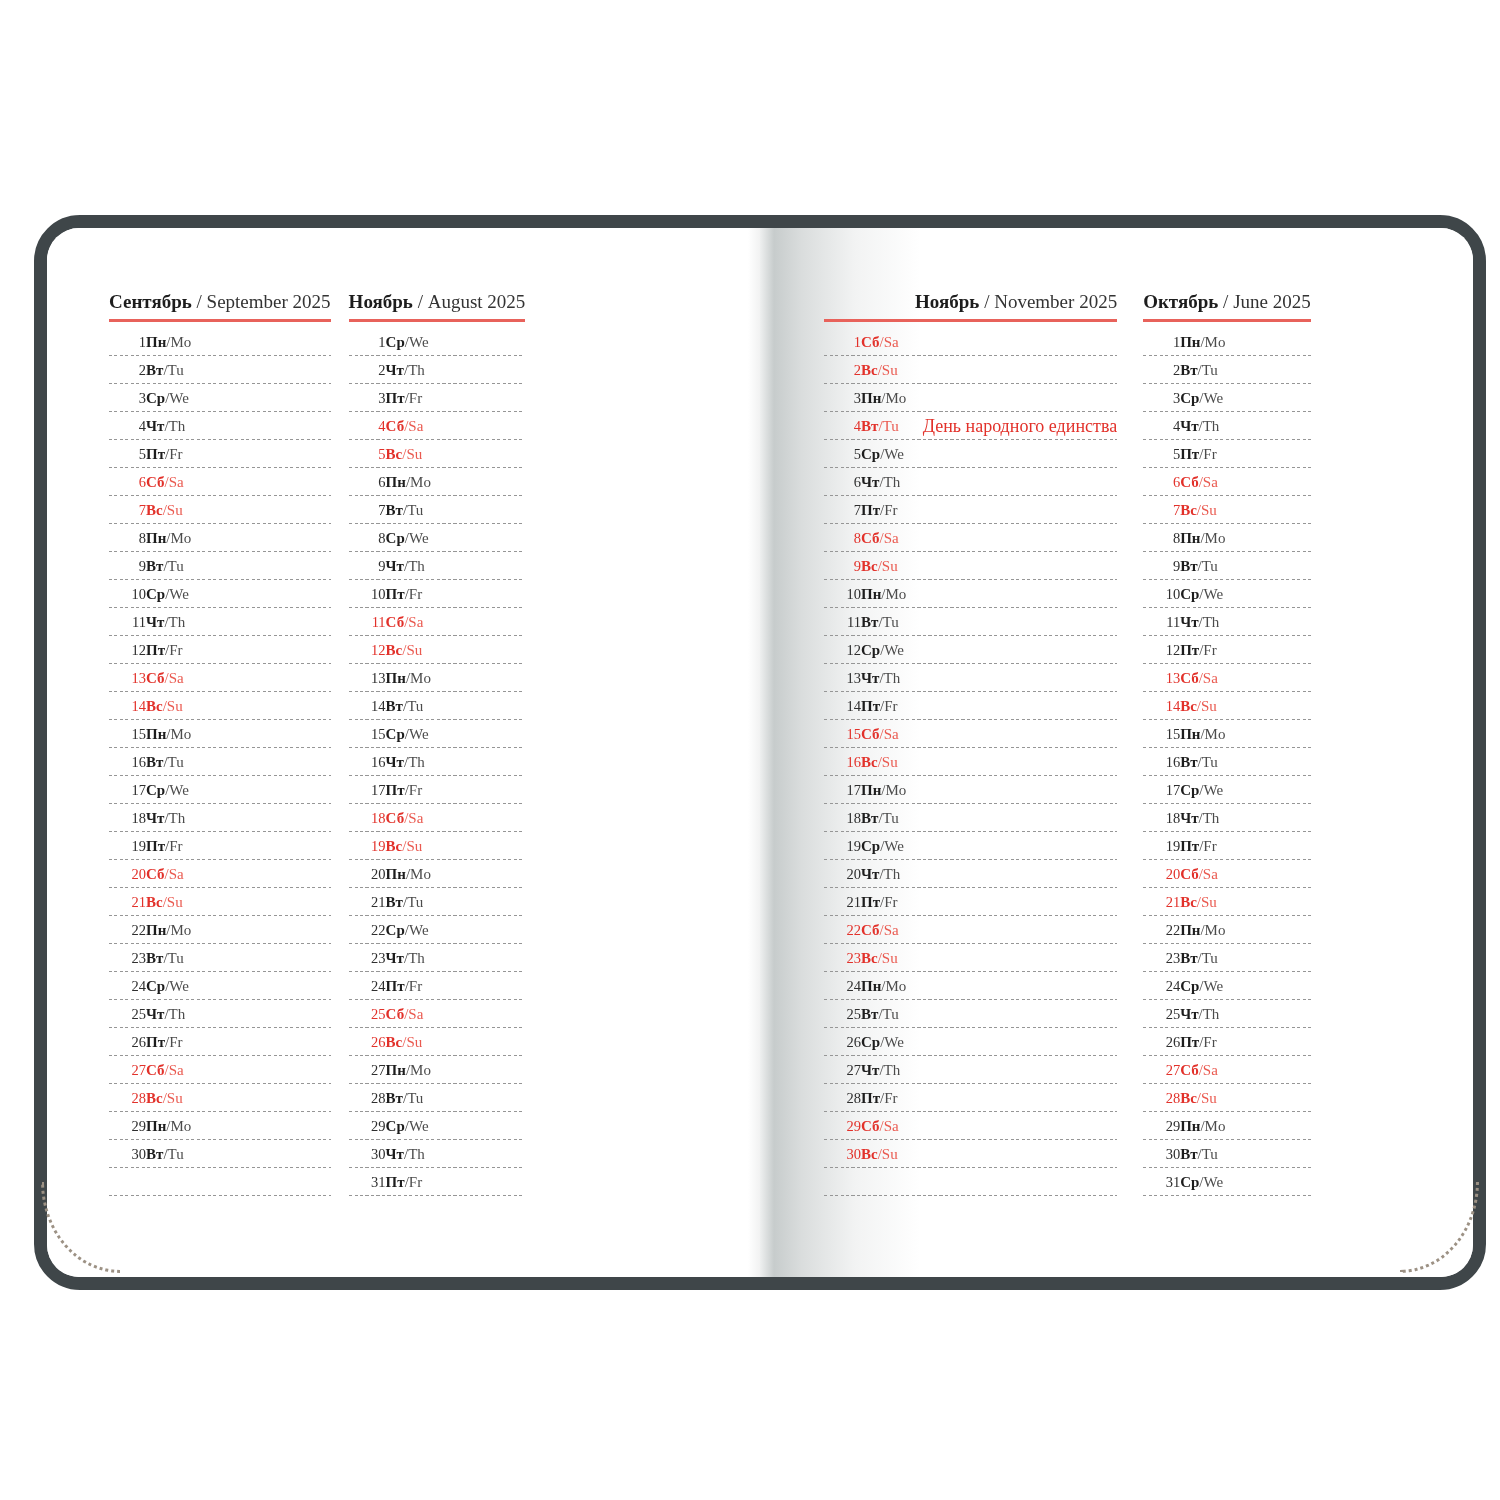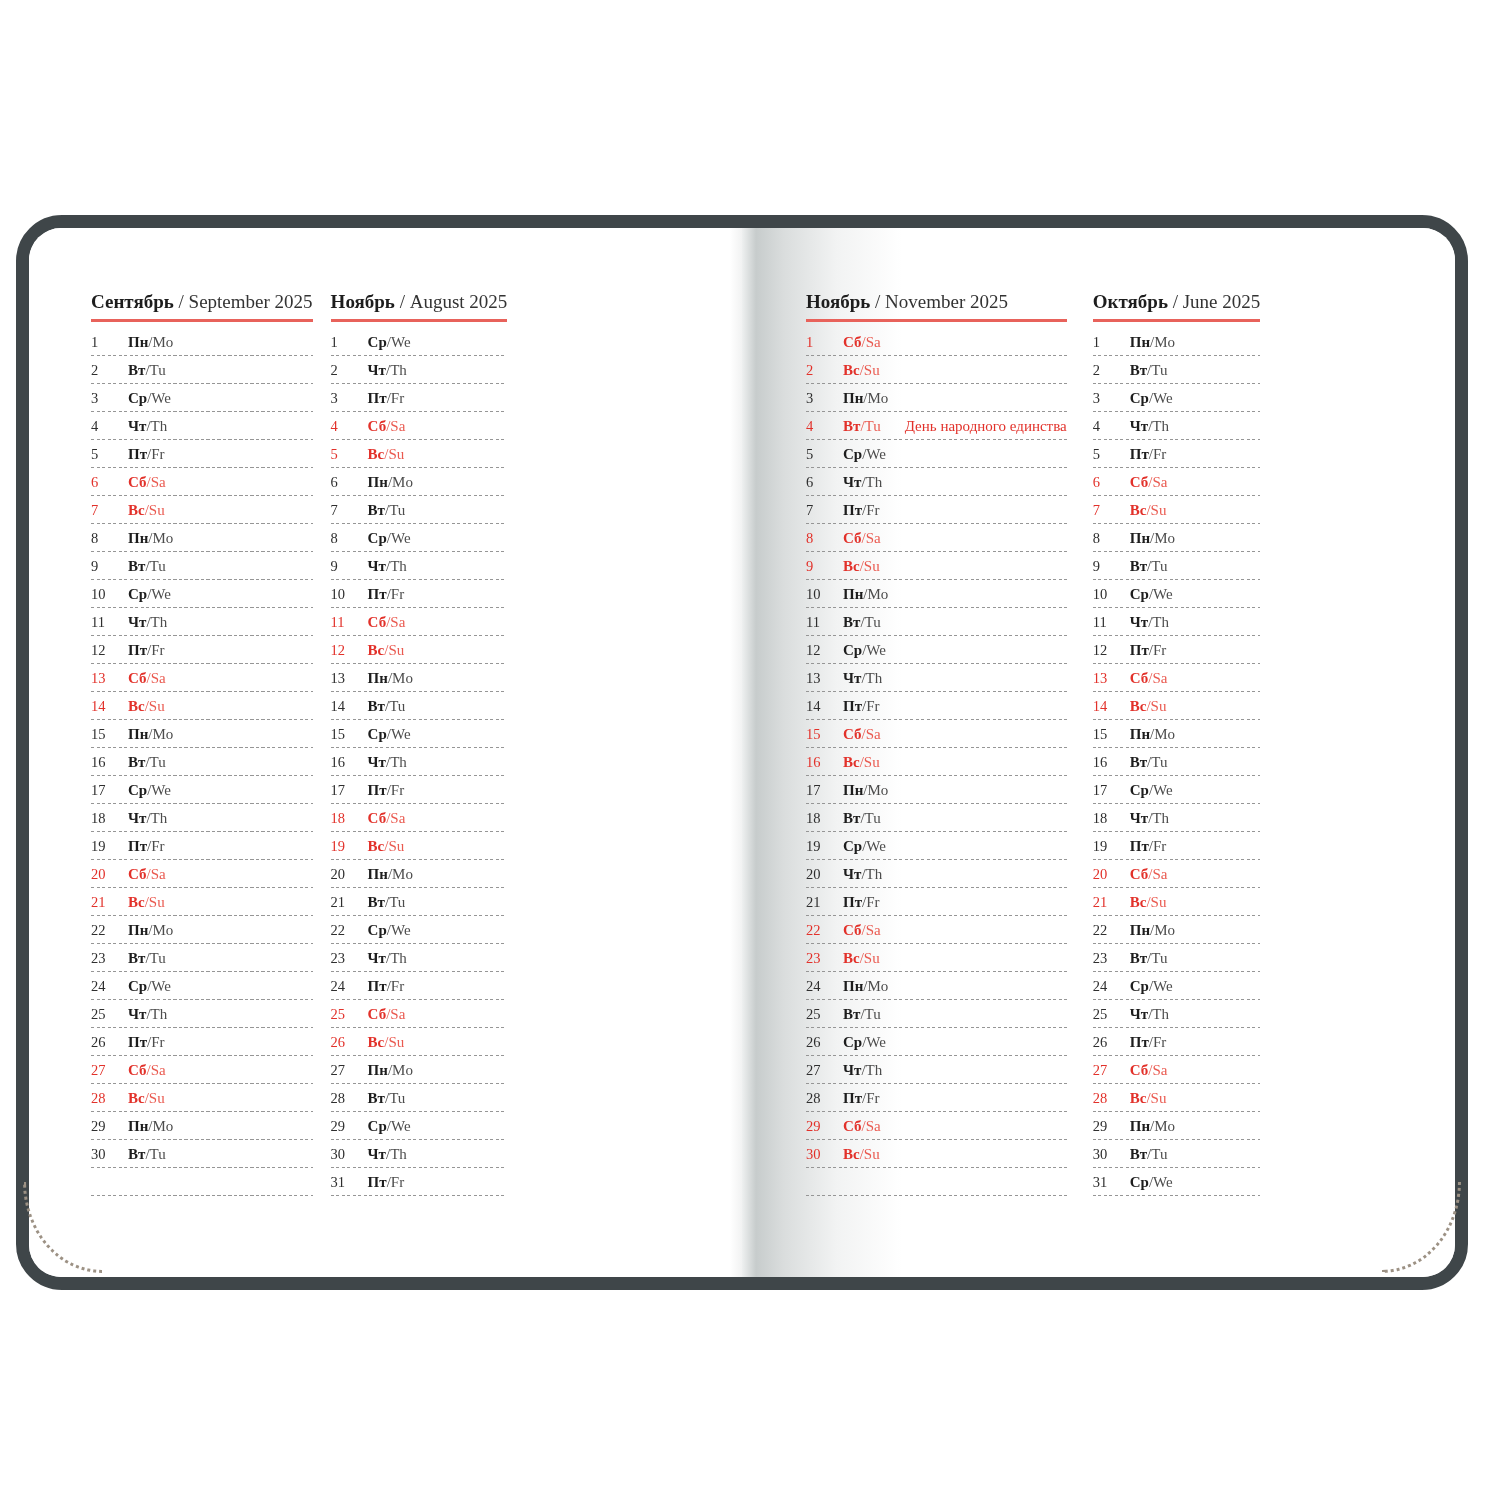--- a/index.html
+++ b/index.html
@@ -6,26 +6,27 @@
     margin:0;padding:0;
     width:1500px;height:1500px;
     background:#ffffff;
     overflow:hidden;
     font-family:"Liberation Serif","DejaVu Serif",serif;
   }
   .scene{position:absolute;inset:0;background:#ffffff;}
 
   
   .book{
-    position:absolute;left:16px;top:215px;
+    position:absolute;left:34px;top:215px;
     width:1452px;height:1075px;
     box-sizing:border-box;
     border:13px solid var(--cover,#3f4649);
     border-radius:46px;
     background:#ffffff;
+    text-align:right;
   }
   .pages{
     position:absolute;inset:0;
     border-radius:32px;
     overflow:hidden;
     display:flex;
   }
   .page{
     width:50%;height:100%;
     box-sizing:border-box;
@@ -74,21 +75,21 @@
     position:absolute;left:0;right:0;bottom:0;height:1px;
     background-image:repeating-linear-gradient(90deg,
       var(--dash,#969696) 0px,var(--dash,#969696) 3px,
       transparent 3px,transparent 5.5px);
   }
   .day-num{flex:0 0 37px;width:37px;font-size:14.5px;color:#2e2e2e;}
   .d-ru{font-weight:700;color:#1d1d1d;}
   .d-en{color:#4c4c4c;}
   .day-note{
     margin-left:24px;
-    font-size:15px;
+    font-size:18px;
     color:var(--red,#e2312a);
     white-space:nowrap;
   }
   .day-row.red .day-num{color:var(--red,#e2312a);}
   .day-row.red .d-ru{color:var(--red,#e2312a);}
   .day-row.red .d-en{color:var(--red-light,#ea5a50);}
 
   
   .stitch{position:absolute;width:76px;height:88px;pointer-events:none;}
   .stitch-left{

